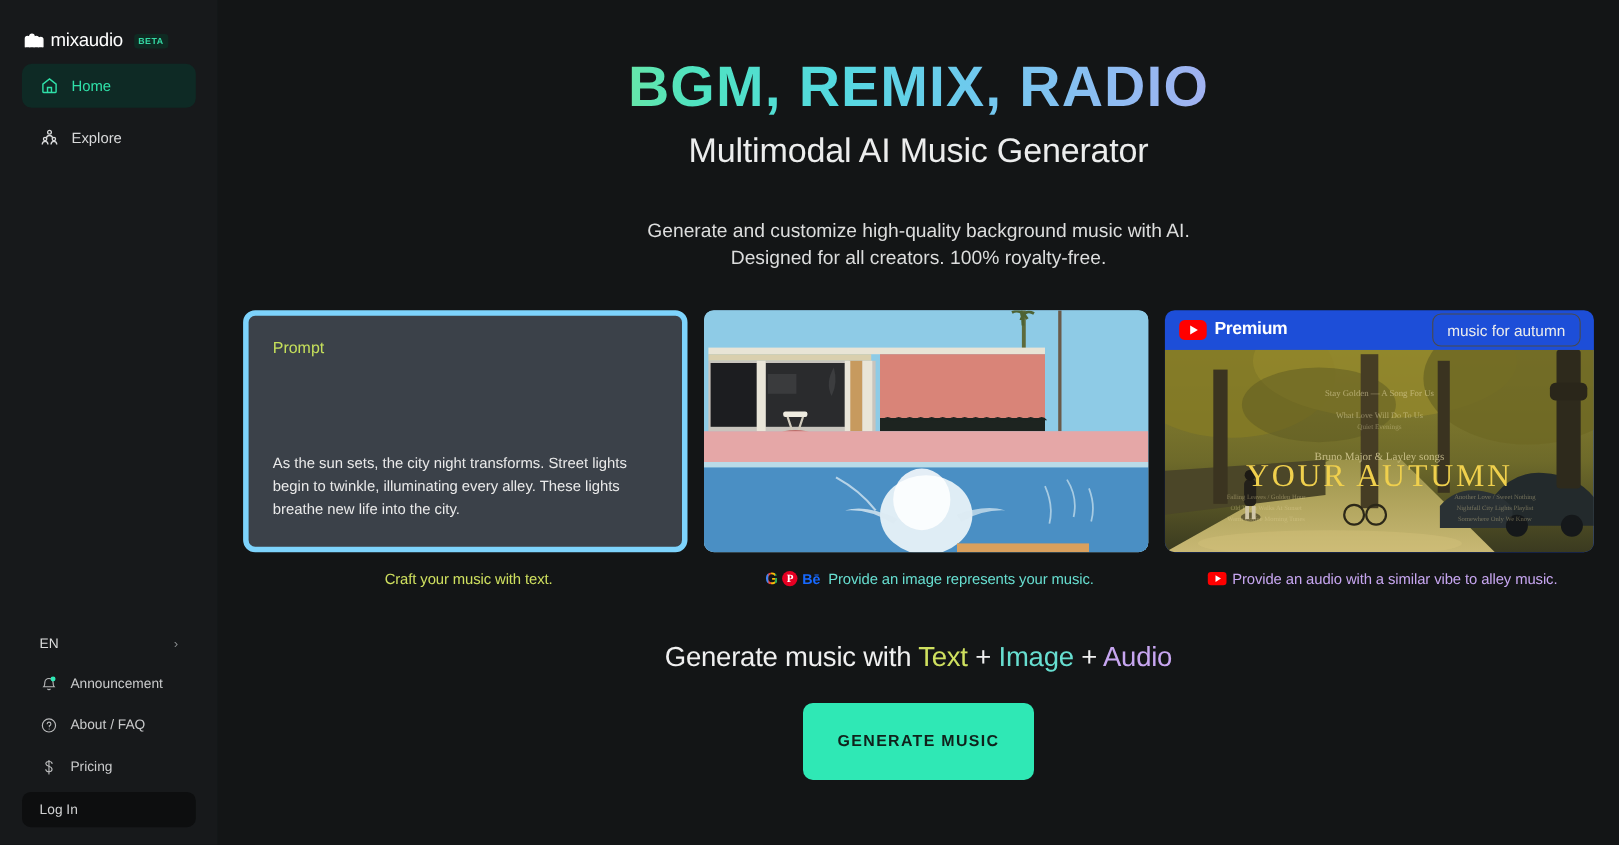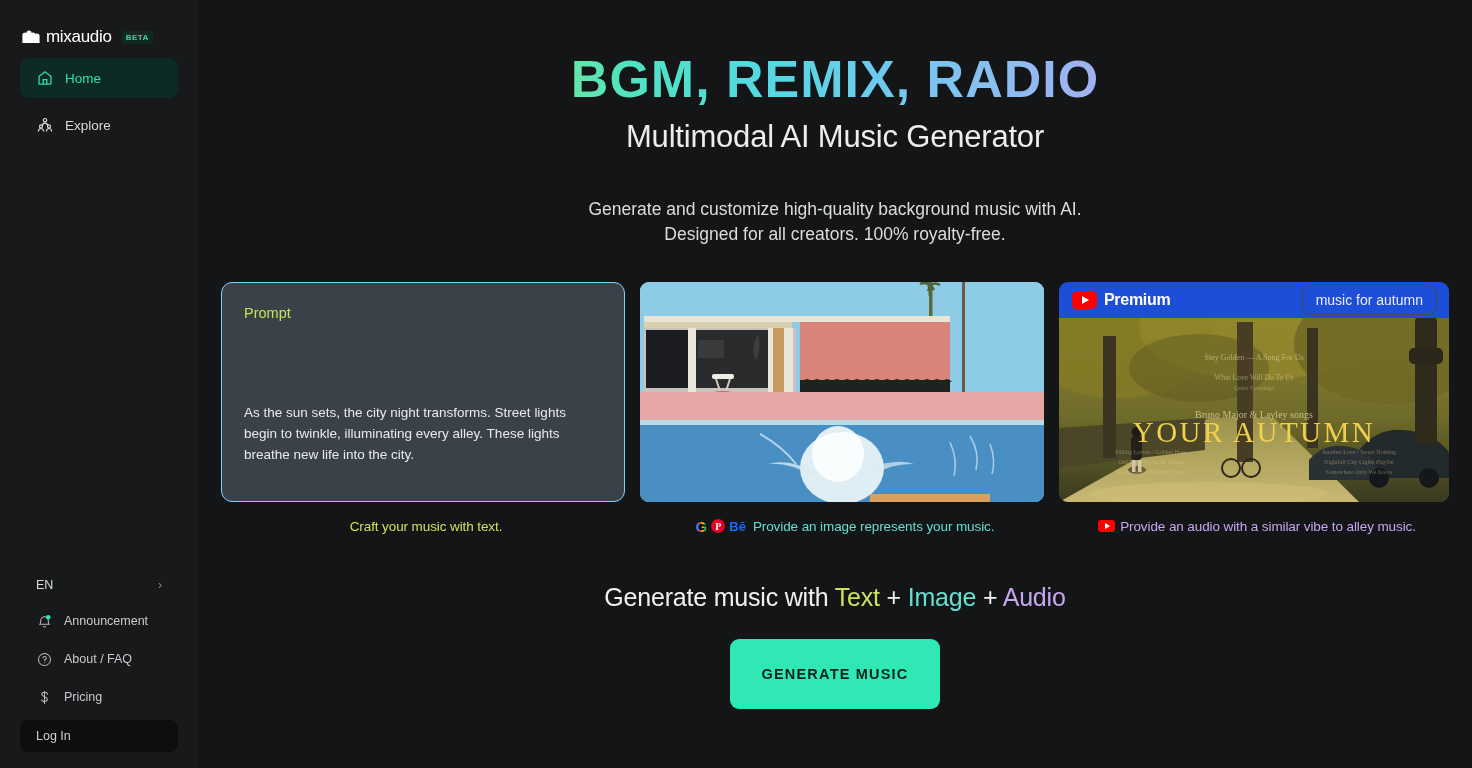--- a/index.html
+++ b/index.html
@@ -123,31 +123,31 @@
     gap: 15px;
     padding: 0 20px;
     margin-top: 35px;
     align-items: flex-start;
     justify-content: center;
   }
 
   .prompt-card {
     width: 404px; height: 220px;
     background: #3b4149;
-    border: 1px solid #7dd3fc;
+    border: 5px solid #7dd3fc;
     border-radius: 11px;
     padding: 22px 22px 0 22px;
     position: relative;
   }
   .prompt-label {
     color: #c6e05b; font-size: 14.5px;
   }
   .prompt-body {
     position: absolute;
-    left: 22px; right: 22px; bottom: 36px;
+    left: 22px; right: 22px; bottom: 24px;
     color: #eaeaea;
     font-size: 13.5px;
     line-height: 21px;
     margin-top: 10px;
   }
 
   .img-card {
     width: 404px; height: 220px;
     border-radius: 9px;
     overflow: hidden;

